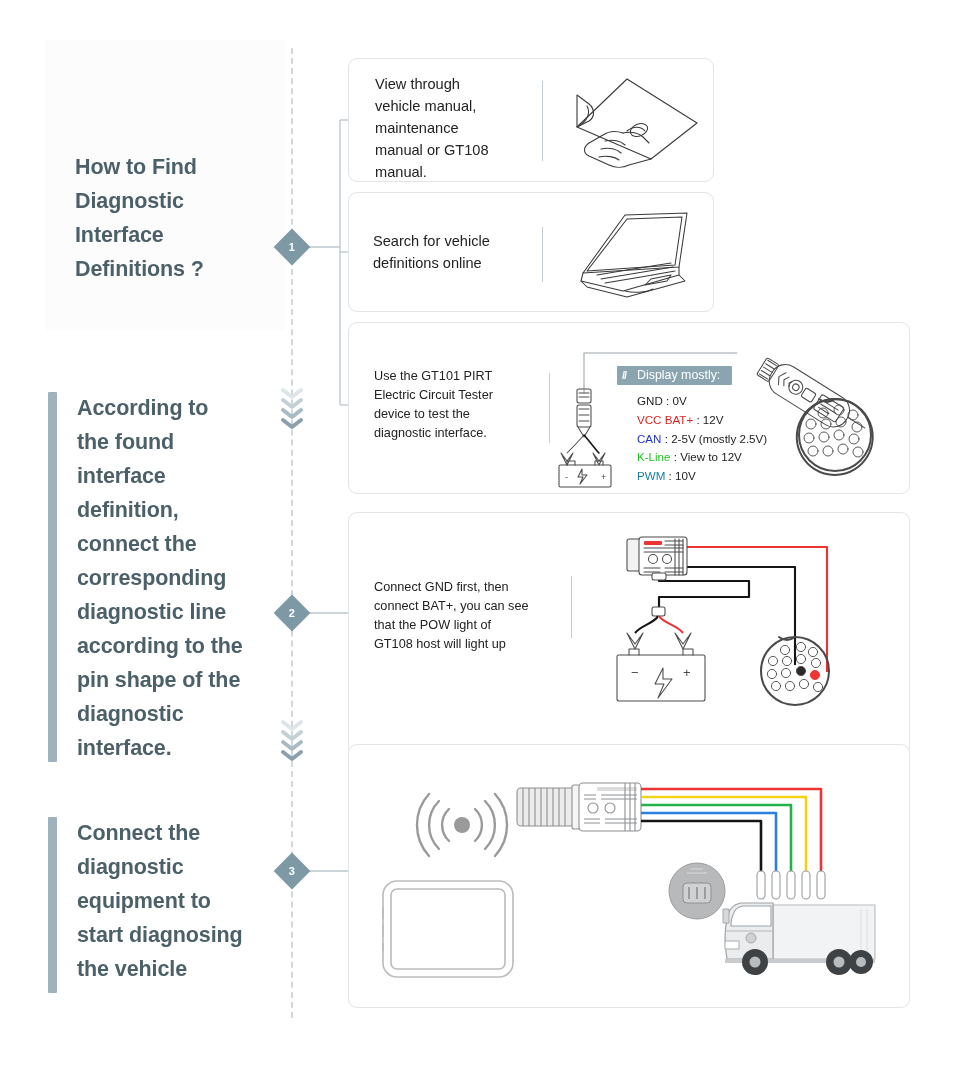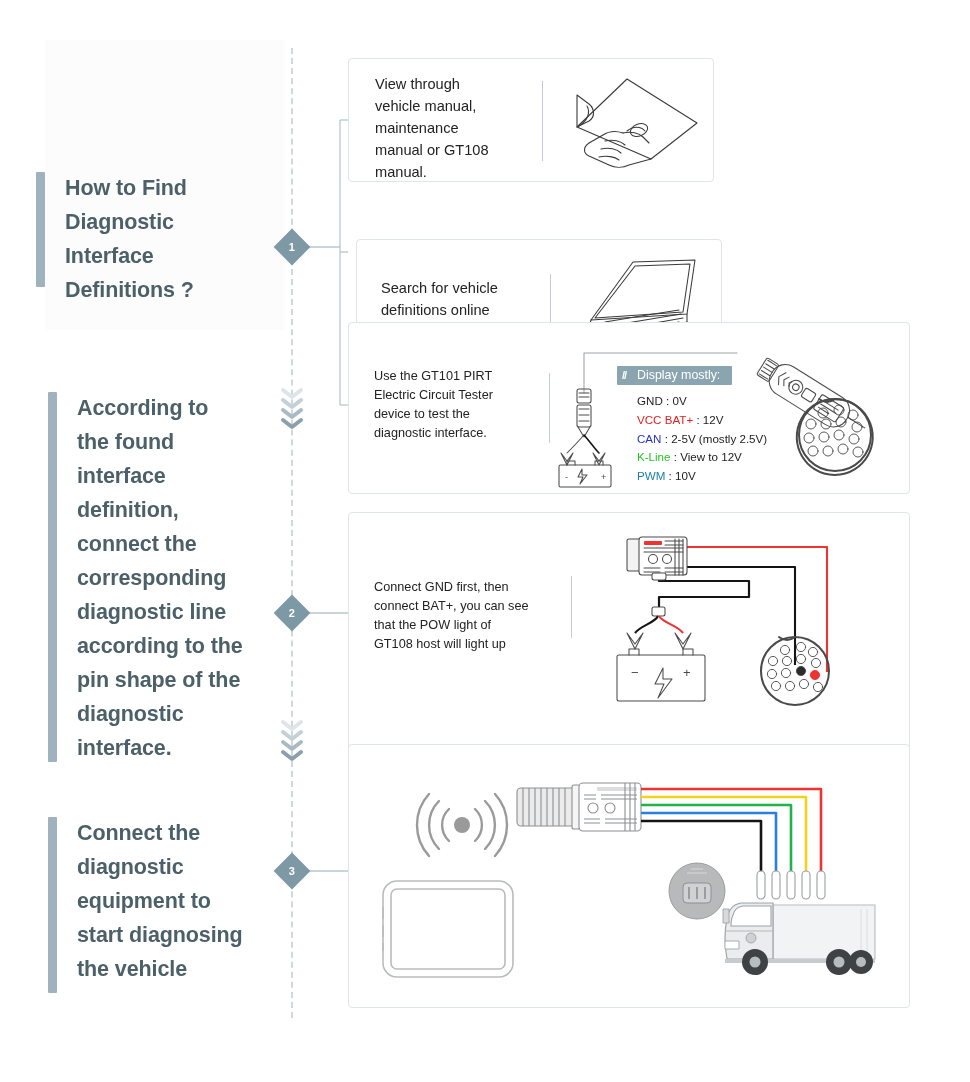--- a/index.html
+++ b/index.html
@@ -59,21 +59,21 @@
   }
 
   
   .elbows{position:absolute;left:0;top:0;width:970px;height:1082px;pointer-events:none;}
 
   
   .card{
     position:absolute;
     background:#ffffff;
     border:1px solid #dfe5e8;
-    border-radius:4px;
+    border-radius:9px;
     box-sizing:border-box;
   }
   .card-txt{
     position:absolute;
     color:#222222;
     font-size:14.6px;
     line-height:1.5;
     white-space:pre-line;
   }
   .card-txt.small{font-size:12.7px;line-height:1.49;}
@@ -146,21 +146,21 @@
   <div class="diamond" style="left:279px;top:234px;">
     <span>1</span>
   </div>
   <div class="diamond" style="left:279px;top:600px;">
     <span>2</span>
   </div>
   <div class="diamond" style="left:279px;top:858px;">
     <span>3</span>
   </div>
 
-  <div class="heading" style="left:36px;top:172px;height:115px;">
+  <div class="heading" style="left:46px;top:172px;height:115px;align-items:flex-end;">
     <div class="bar"></div>
     <div class="htext">How to Find
 Diagnostic
 Interface
 Definitions ?</div>
   </div>
   <div class="heading" style="left:48px;top:392px;height:370px;">
     <div class="bar"></div>
     <div class="htext">According to
 the found
@@ -201,21 +201,21 @@
           <path d="M62 58 C68 53 76 53 80 58"></path>
           <path d="M40 68 C48 66 56 68 60 72"></path>
           <path d="M36 76 C44 74 52 76 56 80"></path>
           <path d="M34 84 C42 82 50 84 54 87"></path>
           <ellipse cx="74" cy="57" rx="9" ry="6" transform="rotate(-22 74 57)"></ellipse>
         </g>
       </svg>
     </div>
   </div>
 
-  <div class="card" style="left:356px;top:192px;width:366px;height:120px;margin-top:47px;">
+  <div class="card" style="left:348px;top:192px;width:366px;height:120px;">
     <div class="card-txt" style="left:24px;top:38px;width:180px;">Search for vehicle
 definitions online</div>
     <div class="vdiv" style="left:193px;top:34px;height:55px;"></div>
     <div class="ill" style="left:218px;top:8px;">
       <svg class="line-art" width="140" height="104" viewBox="0 0 140 104">
         <g fill="none" stroke="#3a3a3a" stroke-width="1.05" stroke-linejoin="round" stroke-linecap="round">
           <path d="M16 72 L58 14 L120 12 L112 66 Z"></path>
           <path d="M20 70 L60 18 L115 16 L108 64 Z"></path>
           <path d="M16 72 L14 80 L56 90 L112 74 L112 66"></path>
           <path d="M14 80 L20 86 L60 96 L118 80 L112 74"></path>

